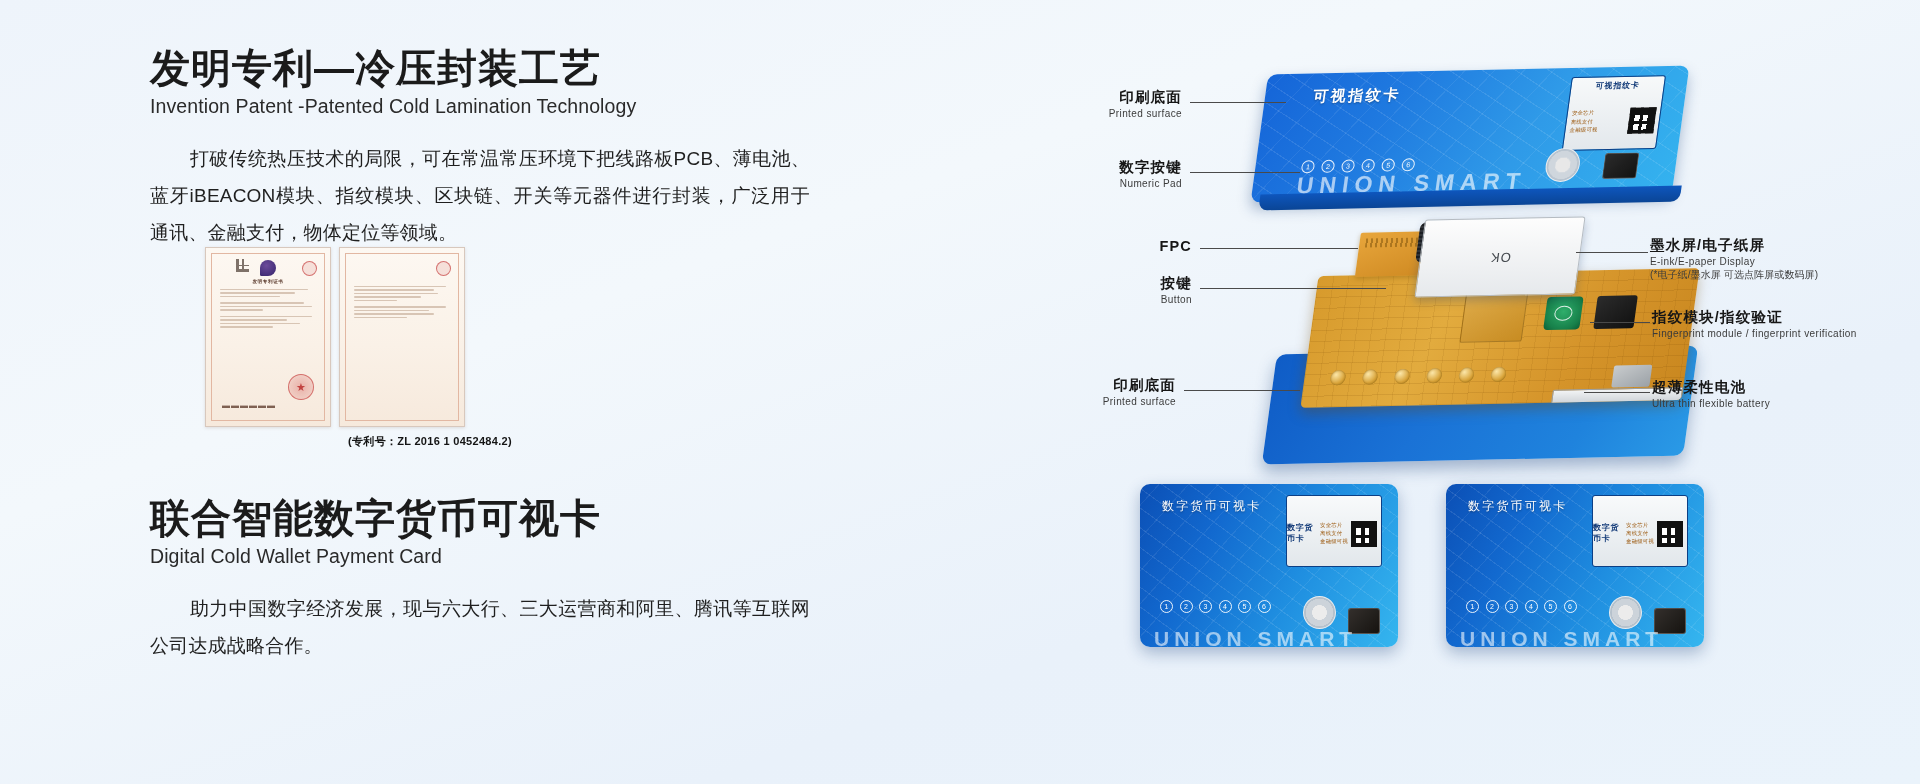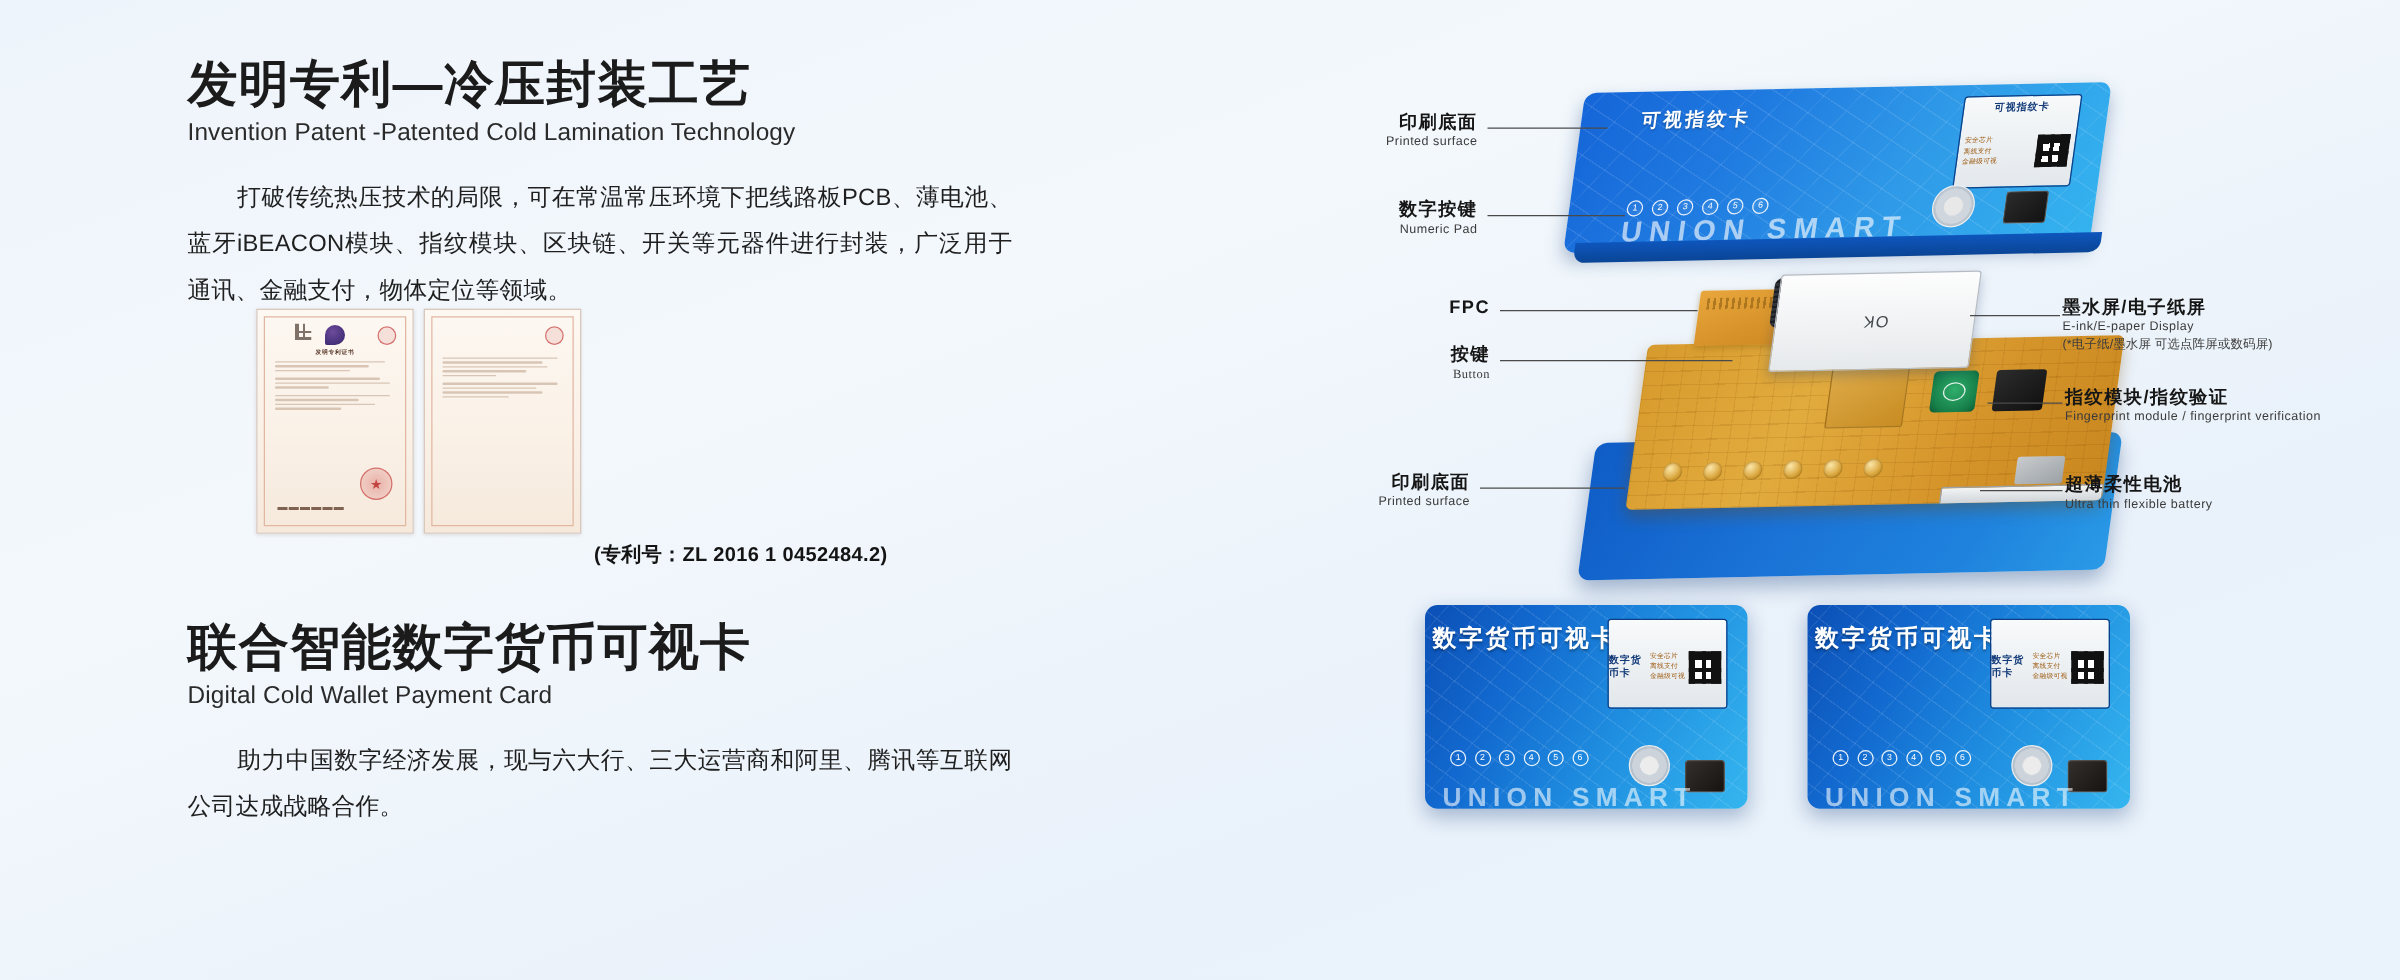--- a/index.html
+++ b/index.html
@@ -85,21 +85,21 @@
   }
   .cert-qr{
     position:absolute; left:30px; top:11px; width:13px;height:13px;
     background:
       linear-gradient(90deg,#4a3a30 25%,transparent 25%,transparent 50%,#4a3a30 50%,#4a3a30 60%,transparent 60%),
       linear-gradient(0deg,#4a3a30 20%,transparent 20%,transparent 45%,#4a3a30 45%,#4a3a30 55%,transparent 55%);
     opacity:.7;
   }
   .patent-no {
     position:absolute; left:150px; top:434px; width:560px;
-    text-align:right; font-size:16px; font-weight:bold; color:#141414;
+    text-align:center; font-size:11px; font-weight:bold; color:#141414;
     letter-spacing:.3px;
   }
 
   .left-col2 { position:absolute; left:150px; top:495px; width:700px; }
 
   
   .right-col { position:absolute; left:1120px; top:50px; width:800px; height:700px; }
 
   .lbl { position:absolute; font-size:13px; color:#161616; }
   .lbl .cn { font-weight:bold; font-size:14.5px; letter-spacing:1.2px; display:block; white-space:nowrap;}
@@ -263,22 +263,22 @@
     box-shadow:0 6px 16px rgba(20,60,120,.33);
     overflow:hidden;
   }
   .mini-card::before{
     content:""; position:absolute; inset:0;
     background:
       repeating-linear-gradient(36deg, rgba(255,255,255,.10) 0 1px, transparent 1px 16px),
       repeating-linear-gradient(-48deg, rgba(255,255,255,.07) 0 1px, transparent 1px 22px);
   }
   .mini-card .mc-title{
-    position:absolute; left:6px; top:14px; color:#fff; font-size:19px;
-    font-weight:bold; letter-spacing:2.2px; text-shadow:0 1px 2px rgba(0,0,0,.35);
+    position:absolute; left:22px; top:14px; color:#fff; font-size:12px;
+    font-weight:normal; letter-spacing:2.2px; text-shadow:0 1px 2px rgba(0,0,0,.35);
   }
   .mc-screen{
     position:absolute; right:16px; top:11px; width:96px;height:72px;
     background:linear-gradient(180deg,#f8fafb,#e2e7eb);
     border:1.6px solid #0c3f85; border-radius:3px;
     display:flex;flex-direction:row;align-items:center;padding-top:3px;
   }
   .mc-keys{ position:absolute; left:20px; bottom:34px; display:flex; gap:6.5px;}
   .mc-key{
     width:13px;height:13px;border-radius:50%;border:1.2px solid rgba(255,255,255,.9);
@@ -429,21 +429,21 @@
       <span class="cn">数字按键</span>
       <span class="en">Numeric Pad</span>
     </div>
 
     <div class="leader" style="left:80px; top:198px; width:158px;"></div>
     <div class="lbl right-al" style="left:-80px; top:188px; width:152px;">
       <span class="cn">FPC</span>
     </div>
 
     <div class="leader" style="left:80px; top:238px; width:186px;"></div>
-    <div class="lbl right-al" style="left:-80px; top:224px; width:152px;font-family:Liberation Serif, serif;">
+    <div class="lbl right-al" style="left:-80px; top:224px; width:152px;">
       <span class="cn">按键</span>
       <span class="en">Button</span>
     </div>
 
     <div class="leader" style="left:64px; top:340px; width:116px;"></div>
     <div class="lbl right-al" style="left:-116px; top:326px; width:172px;">
       <span class="cn">印刷底面</span>
       <span class="en">Printed surface</span>
     </div>
 

